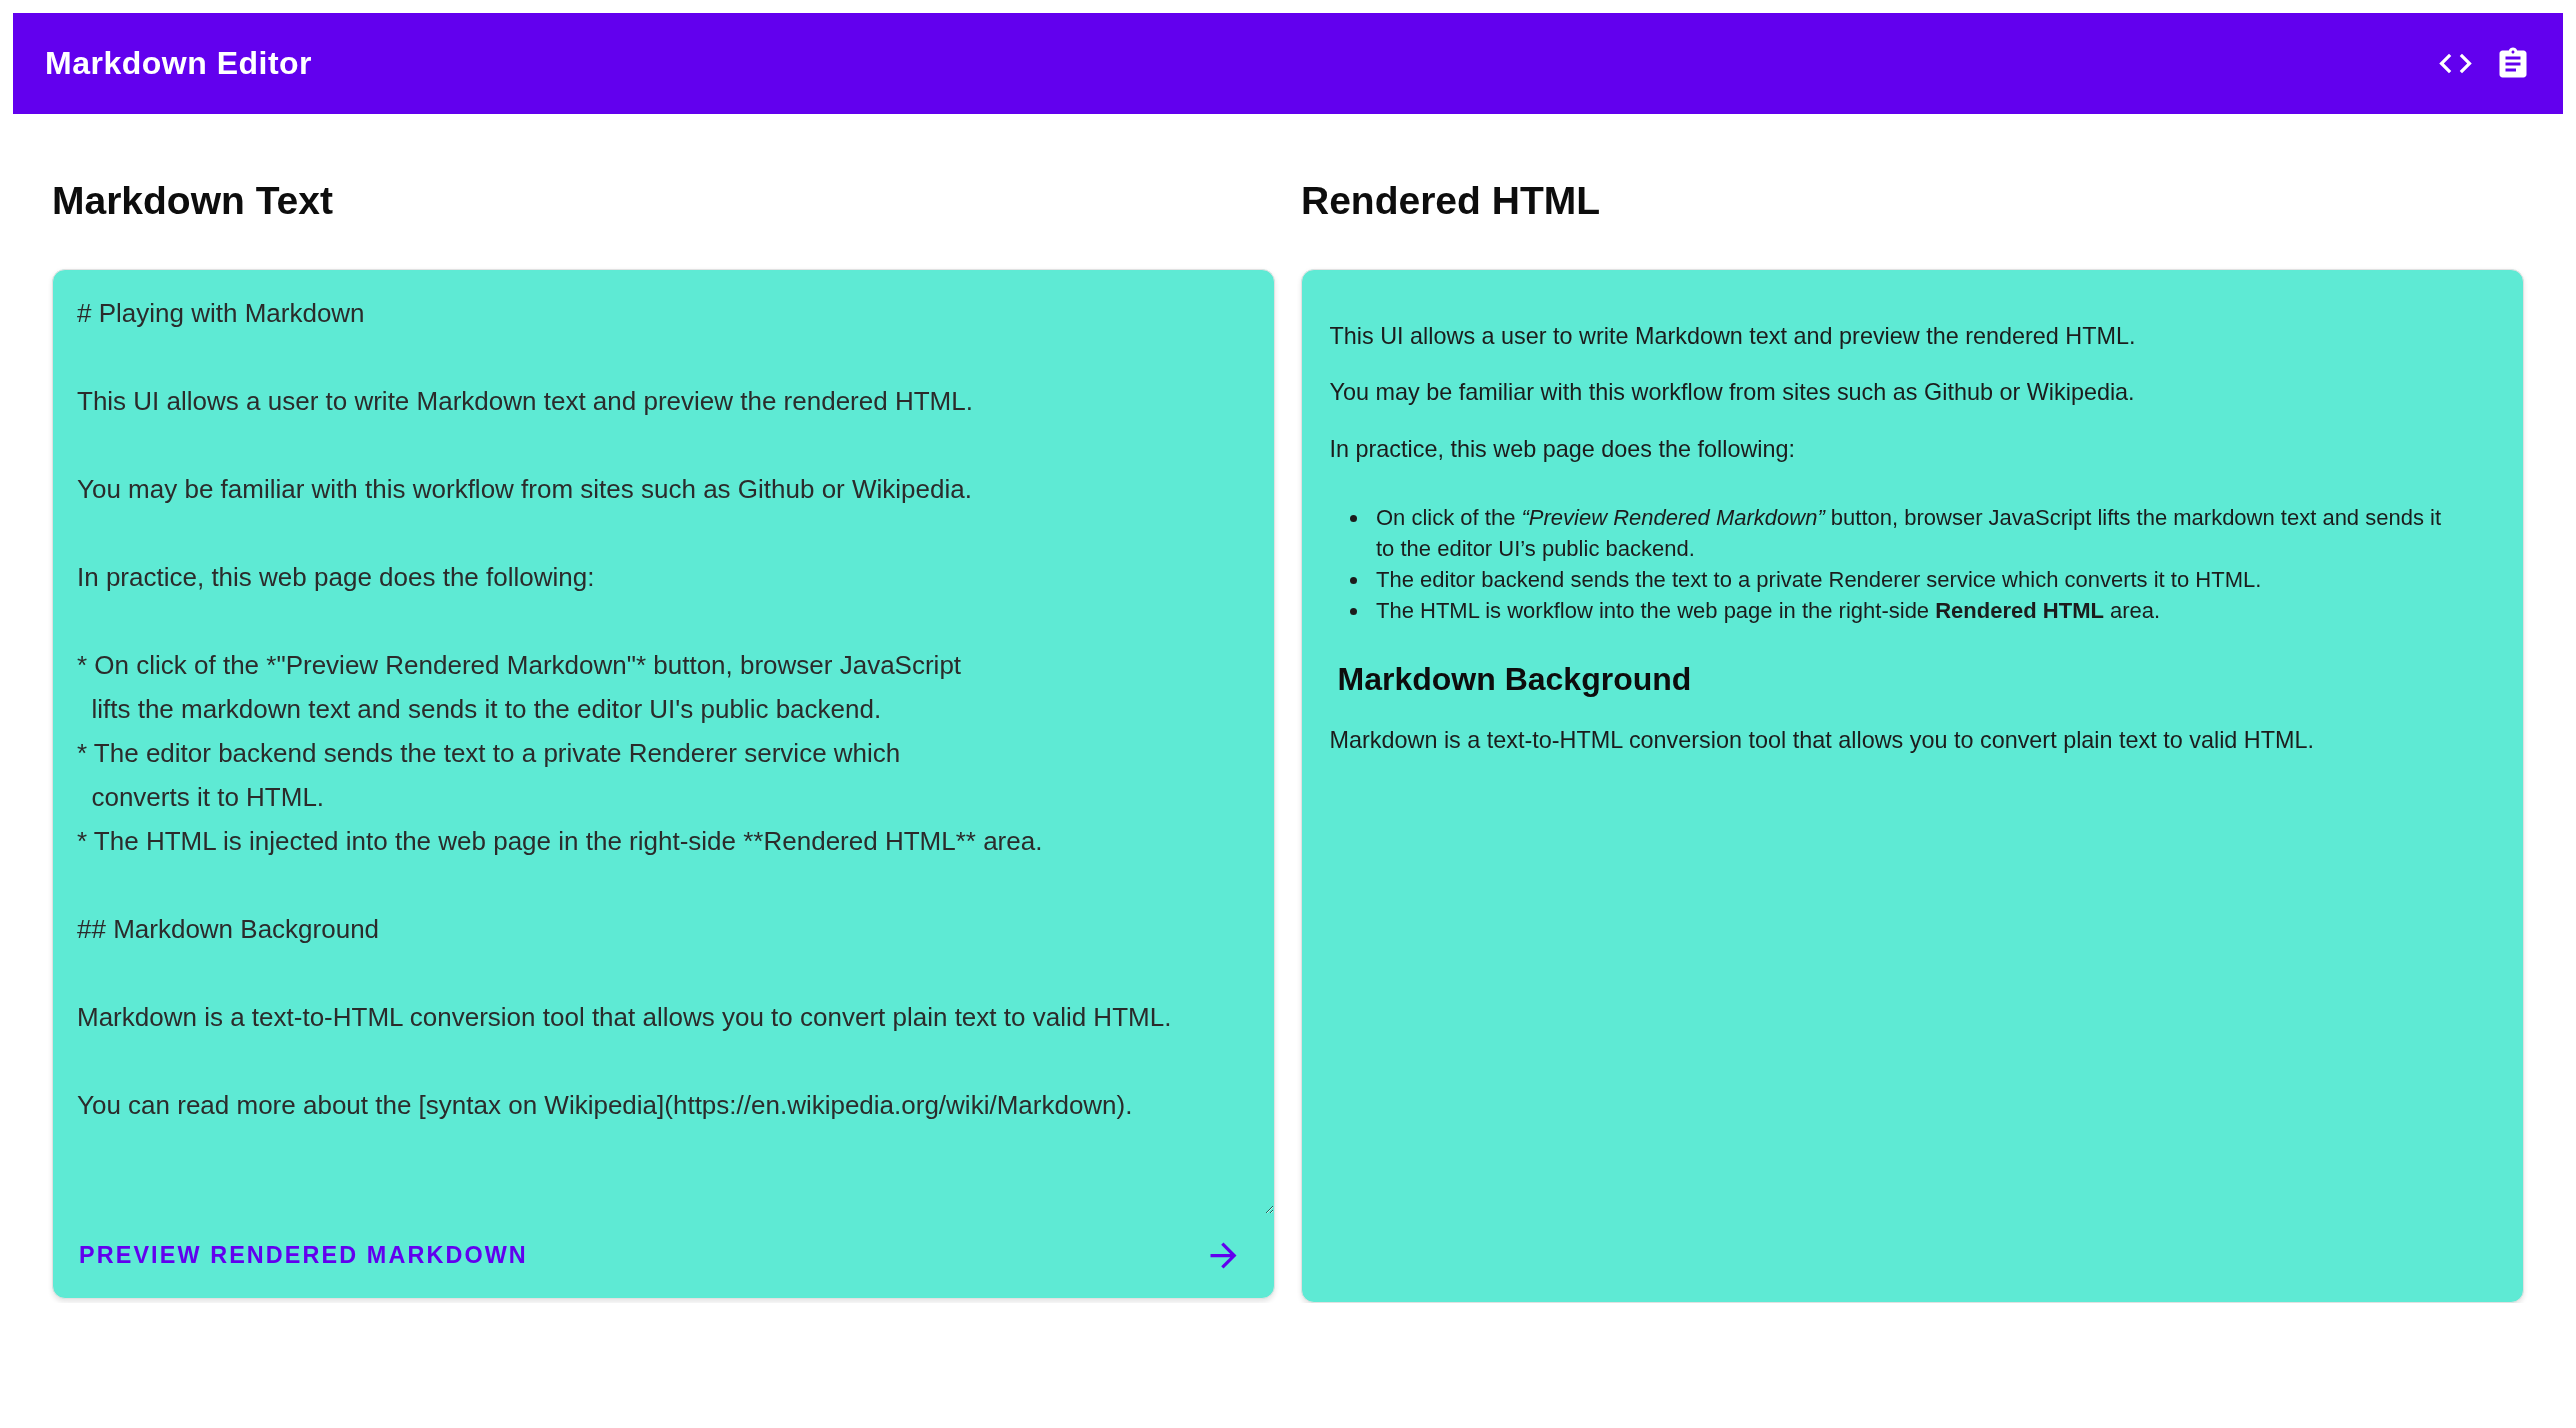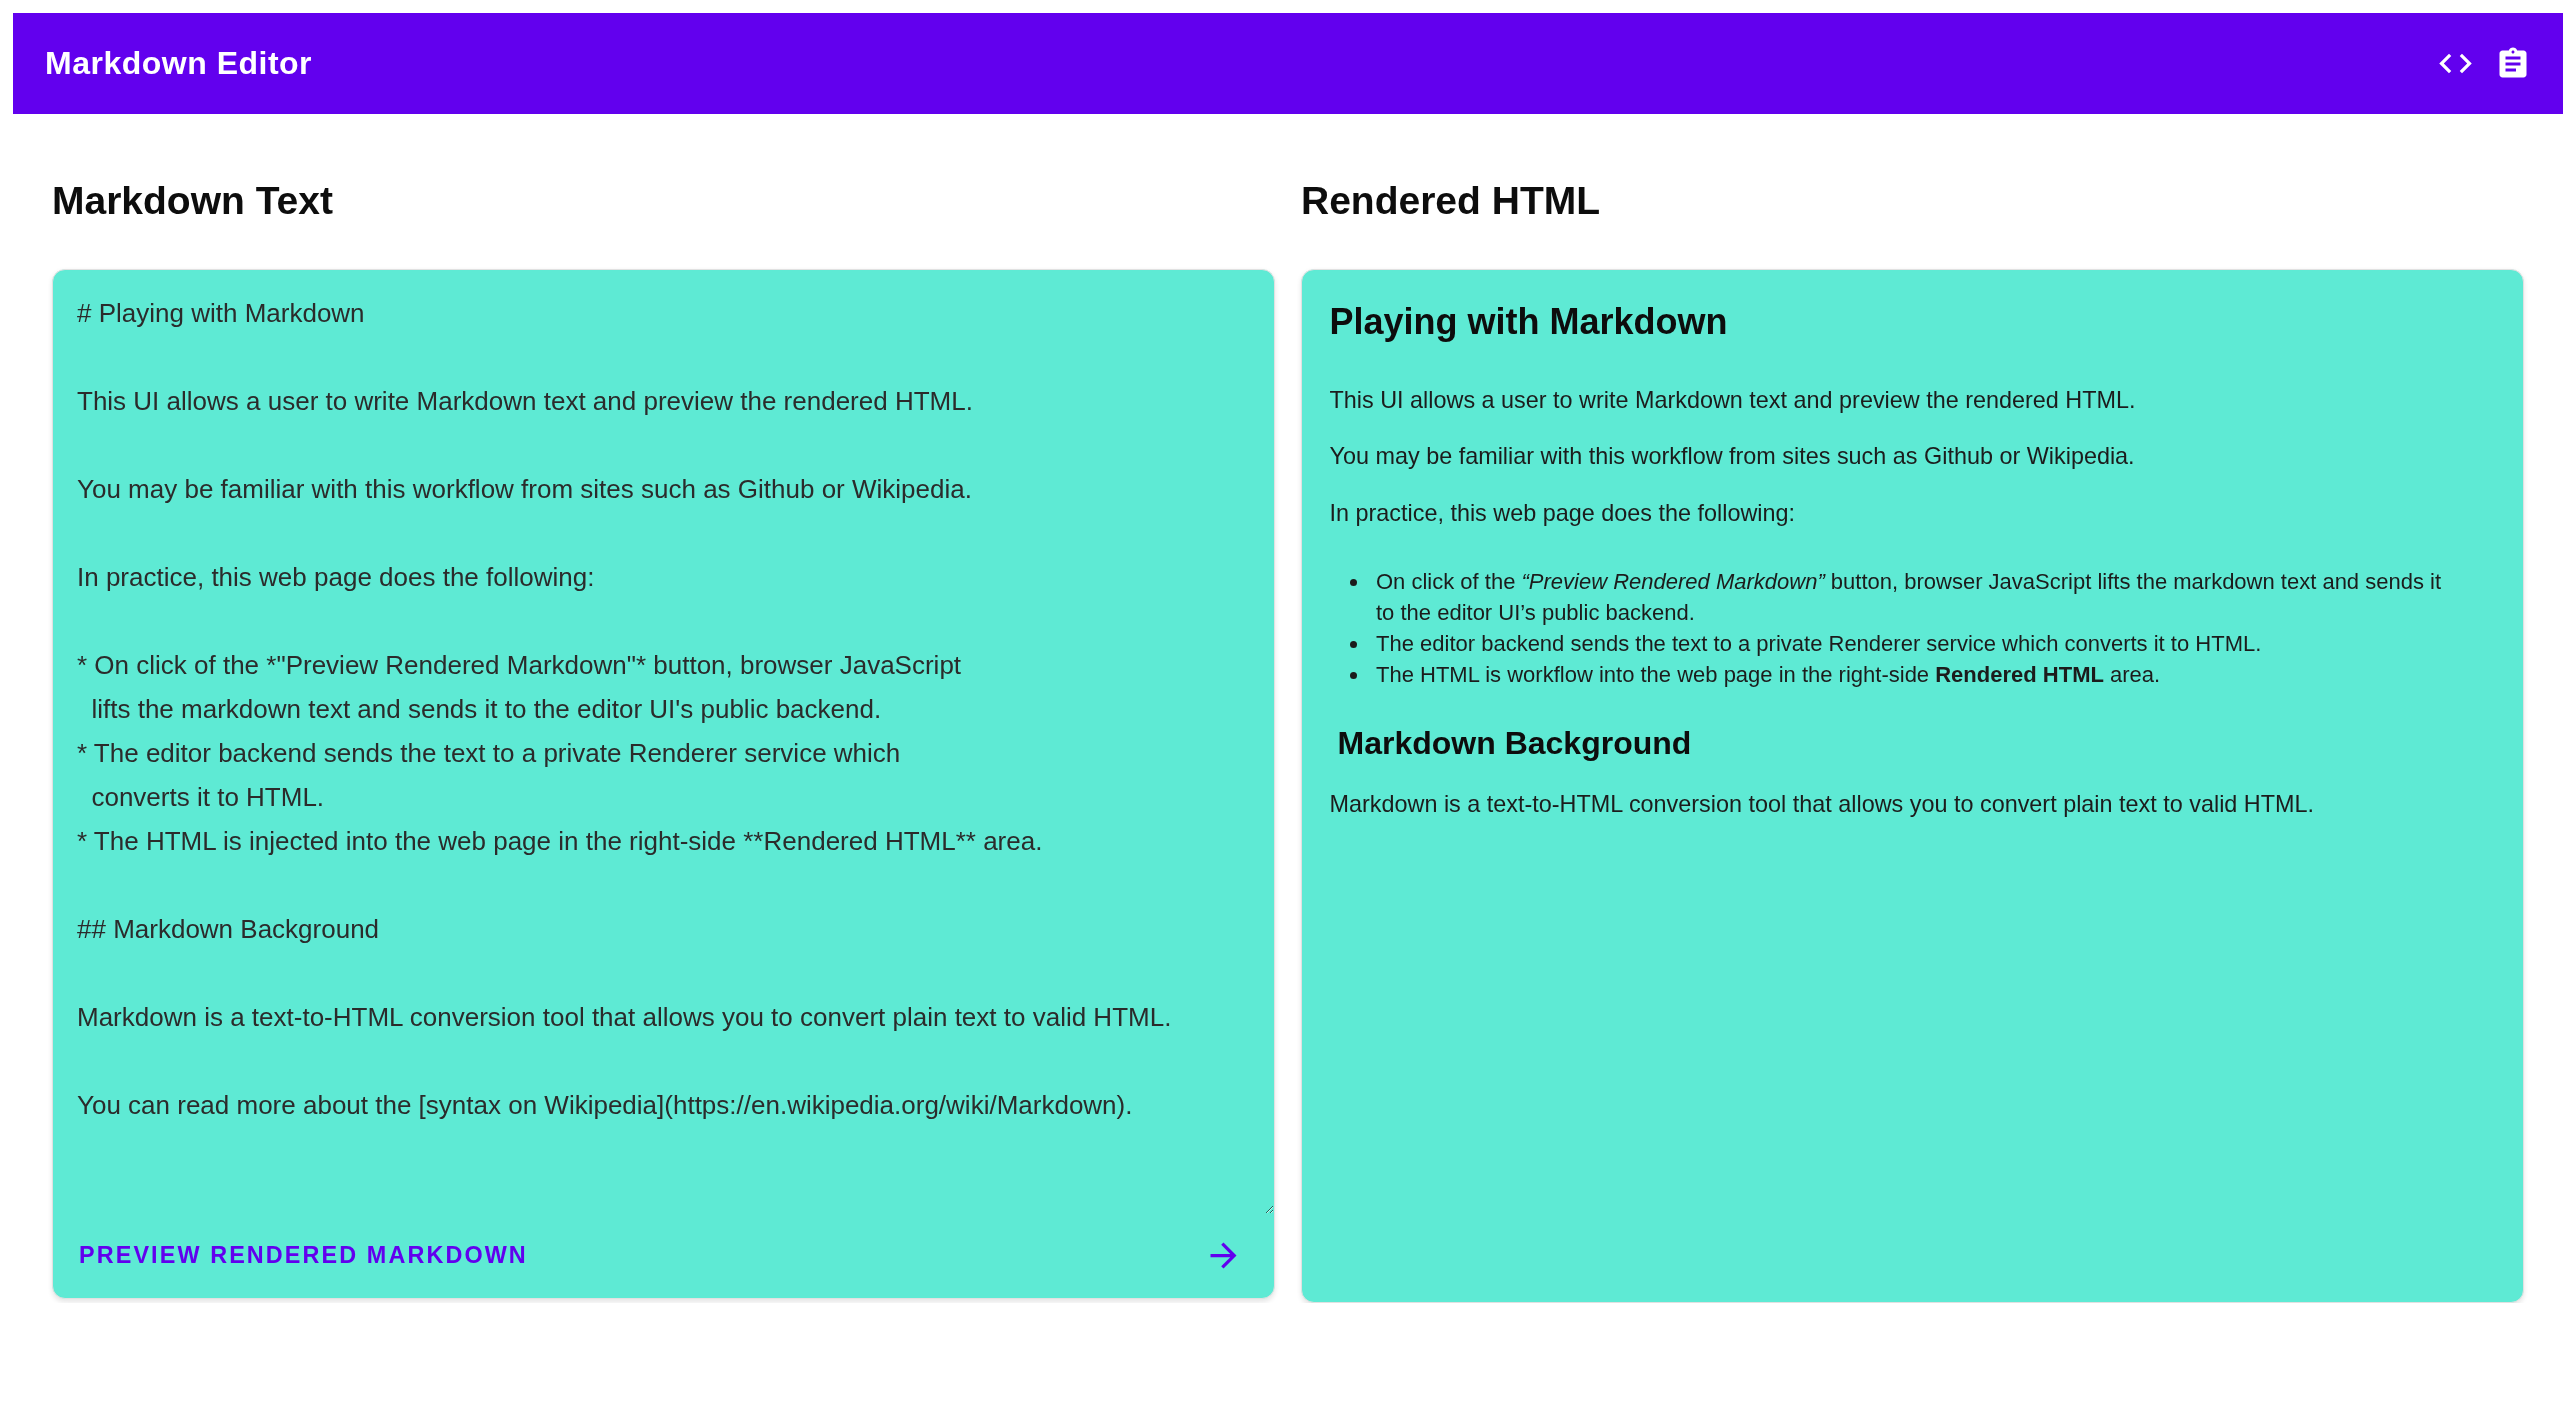--- a/index.html
+++ b/index.html
@@ -186,21 +186,20 @@
               <path d="M12 4l-1.41 1.41L16.17 11H4v2h12.17l-5.58 5.59L12 20l8-8z"></path>
             </svg>
           </span>
         </div>
       </div>
     </section>
 
     <section>
       <h3 class="col-heading">Rendered HTML</h3>
       <div class="card render-card">
-        <h1>Playing with Markdown</h1>
         <p>This UI allows a user to write Markdown text and preview the rendered HTML.</p>
         <p>You may be familiar with this workflow from sites such as Github or Wikipedia.</p>
         <p>In practice, this web page does the following:</p>
         <ul>
           <li><span>On click of the </span><em>“Preview Rendered Markdown”</em><span> button, browser JavaScript lifts the markdown text and sends it to the editor UI’s public backend.</span></li>
           <li><span>The editor backend sends the text to a private Renderer service which converts it to HTML.</span></li>
           <li><span>The HTML is workflow into the web page in the right-side </span><strong>Rendered HTML</strong><span> area.</span></li>
         </ul>
         <h2>Markdown Background</h2>
         <p>Markdown is a text-to-HTML conversion tool that allows you to convert plain text to valid HTML.</p>

